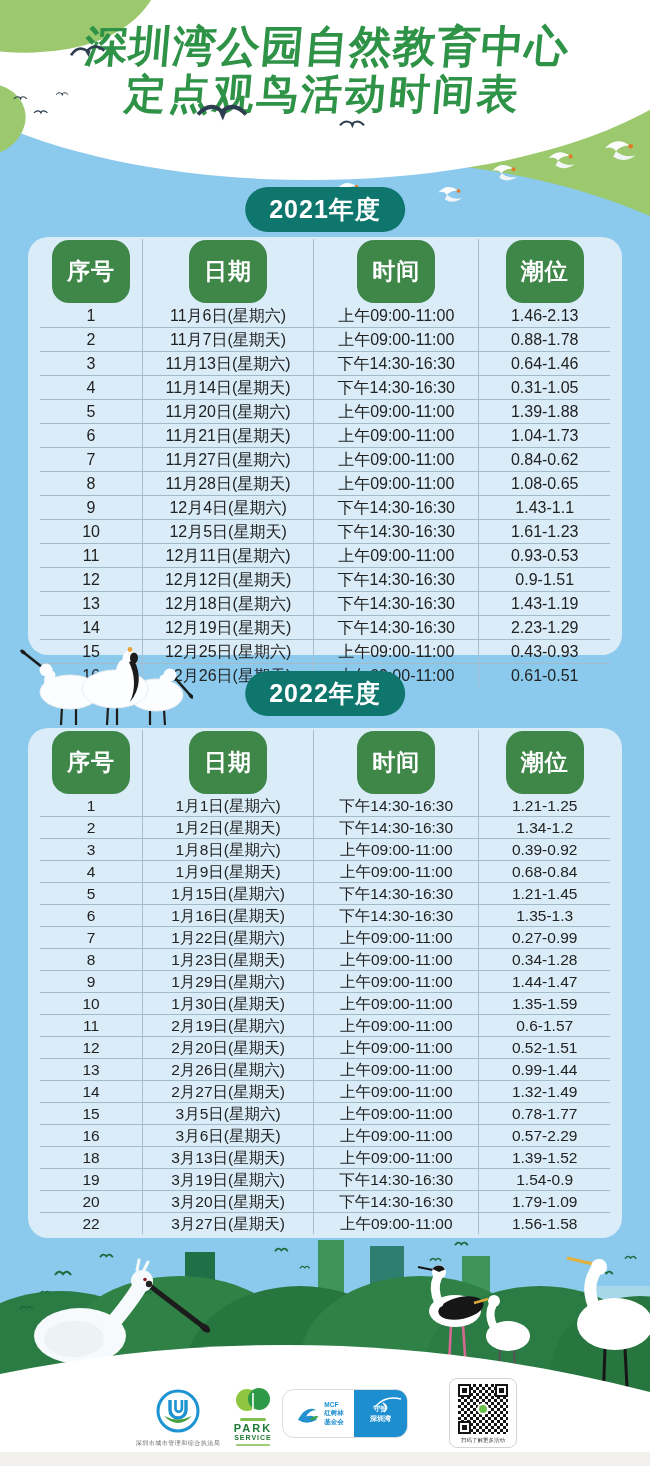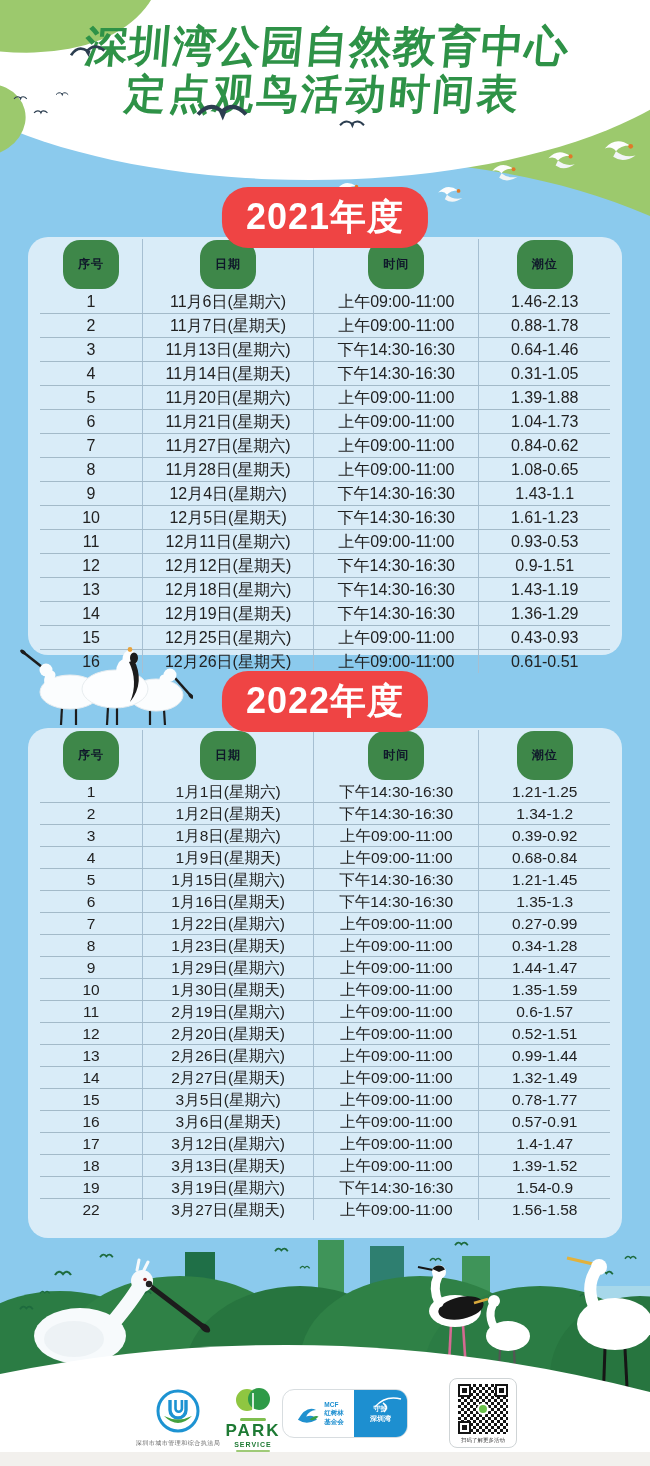--- a/index.html
+++ b/index.html
@@ -13,53 +13,53 @@
   .hill-a{left:-250px;top:-210px;width:420px;height:250px;transform:rotate(20deg);z-index:3;}
   .hill-b{left:-58px;top:84px;width:84px;height:72px;transform:rotate(-15deg);z-index:3;}
   .hdr-hill-svg{position:absolute;left:0;top:0;z-index:1;}
   .hdr-bird-svg{position:absolute;left:0;top:0;z-index:5;}
   .title{position:absolute;top:22px;left:0;right:0;text-align:center;z-index:4;
     color:#2e9247;font-weight:bold;transform:skewX(-5deg);line-height:1.15;}
   .title .l1{font-size:43px;letter-spacing:1px;}
   .title .l2{font-size:41px;letter-spacing:3px;}
 
   .year-badge{position:absolute;left:50%;transform:translateX(-50%);
-    background:#ef4444;color:#fff;font-weight:bold;font-size:36px;
+    background:#0f766e;color:#fff;font-weight:bold;font-size:25px;
     padding:6px 24px;border-radius:26px;z-index:6;letter-spacing:1px;white-space:nowrap;}
   #badge2021{top:187px;}
   #badge2022{top:671px;}
 
   
   .panel{position:absolute;left:28px;width:594px;background:#d9ecf8;
     border-radius:20px;z-index:4;box-sizing:border-box;padding:2px 12px 0;}
   #panel1{top:237px;height:418px;}
   #panel2{top:728px;height:510px;}
   .sched{width:100%;border-collapse:collapse;table-layout:fixed;}
   .sched col.c1{width:18%;} .sched col.c2{width:30%;}
   .sched col.c3{width:29%;} .sched col.c4{width:23%;}
   .sched th{height:42px;vertical-align:middle;font-weight:bold;}
   .sched th + th, .sched td + td{border-left:1.5px solid #a6bfd2;}
   .sched tbody tr:not(:last-child) td{border-bottom:1px solid #a3bac9;}
   .sched td{text-align:center;color:#222;font-size:16px;padding:0;line-height:1;}
   #panel1 td{height:23px;}
   #panel2 td{height:21px;font-size:15.5px;}
-  .pill{display:inline-block;background:#3e8749;color:#0f172a;font-size:12px;
+  .pill{display:inline-block;background:#3e8749;color:#ffffff;font-size:23px;
     padding:16px 15px;border-radius:17px;letter-spacing:1px;}
   .trio-svg{position:absolute;left:18px;top:645px;z-index:5;}
 
   
   .scene-svg{position:absolute;left:0;top:1236px;z-index:2;}
 
   
   .logo{position:absolute;z-index:7;text-align:center;}
   #logo-city{left:126px;top:1389px;width:104px;}
   #logo-city .cap{font-size:6px;color:#666;margin-top:2px;letter-spacing:0.5px;white-space:nowrap;}
   #logo-park{left:222px;top:1387px;width:62px;}
   #logo-park .tiny-bar{height:3px;width:26px;background:#7fbf4f;margin:1px auto;border-radius:2px;}
-  #logo-park .p1{font-size:17px;font-weight:bold;color:#1e7a34;letter-spacing:2px;line-height:1.1;}
+  #logo-park .p1{font-size:11px;font-weight:bold;color:#1e7a34;letter-spacing:2px;line-height:1.1;}
   #logo-park .p2{font-size:7px;font-weight:bold;color:#1e7a34;letter-spacing:1px;line-height:1.1;}
   #logo-park .tiny-bar2{height:2px;width:34px;background:#9fca77;margin:2px auto 0;border-radius:2px;}
   #logo-mcf{left:282px;top:1389px;width:124px;height:47px;background:#fff;
     border:1px solid #d8dde0;border-radius:12px;display:flex;overflow:hidden;text-align:left;}
   #logo-mcf .half-l{flex:1.35;display:flex;align-items:center;justify-content:center;gap:3px;}
   #logo-mcf .mcf-txt{font-size:6.5px;color:#1d8fd0;font-weight:bold;line-height:1.25;}
   #logo-mcf .half-r{flex:1;background:#1d8fd0;color:#fff;display:flex;flex-direction:column;
     align-items:center;justify-content:center;position:relative;}
   #logo-mcf .half-r .t{font-size:7px;font-weight:bold;line-height:1.3;z-index:1;}
   #qr-card{left:449px;top:1378px;width:68px;background:#fff;border:1.5px solid #cfd4d6;
@@ -210,21 +210,21 @@
           <tr>
             <td>13</td>
             <td>12月18日(星期六)</td>
             <td>下午14:30-16:30</td>
             <td>1.43-1.19</td>
           </tr>
           <tr>
             <td>14</td>
             <td>12月19日(星期天)</td>
             <td>下午14:30-16:30</td>
-            <td>1.36-1.29</td>
+            <td>2.23-1.29</td>
           </tr>
           <tr>
             <td>15</td>
             <td>12月25日(星期六)</td>
             <td>上午09:00-11:00</td>
             <td>0.43-0.93</td>
           </tr>
           <tr>
             <td>16</td>
             <td>12月26日(星期天)</td>
@@ -366,39 +366,39 @@
           <tr>
             <td>15</td>
             <td>3月5日(星期六)</td>
             <td>上午09:00-11:00</td>
             <td>0.78-1.77</td>
           </tr>
           <tr>
             <td>16</td>
             <td>3月6日(星期天)</td>
             <td>上午09:00-11:00</td>
-            <td>0.57-0.91</td>
-          </tr>
-          <tr>
-            <td>17</td>
-            <td>3月12日(星期六)</td>
-            <td>上午09:00-11:00</td>
-            <td>1.4-1.47</td>
+            <td>0.57-2.29</td>
           </tr>
           <tr>
             <td>18</td>
             <td>3月13日(星期天)</td>
             <td>上午09:00-11:00</td>
             <td>1.39-1.52</td>
           </tr>
           <tr>
             <td>19</td>
             <td>3月19日(星期六)</td>
             <td>下午14:30-16:30</td>
             <td>1.54-0.9</td>
+          </tr>
+          <tr>
+            <td>20</td>
+            <td>3月20日(星期天)</td>
+            <td>下午14:30-16:30</td>
+            <td>1.79-1.09</td>
           </tr>
           <tr>
             <td>22</td>
             <td>3月27日(星期天)</td>
             <td>上午09:00-11:00</td>
             <td>1.56-1.58</td>
           </tr>
         </tbody>
     </table>
   </div>

